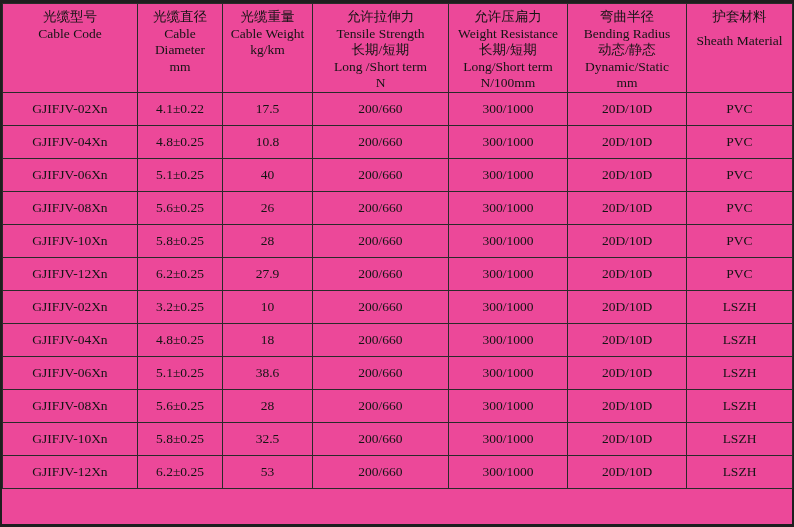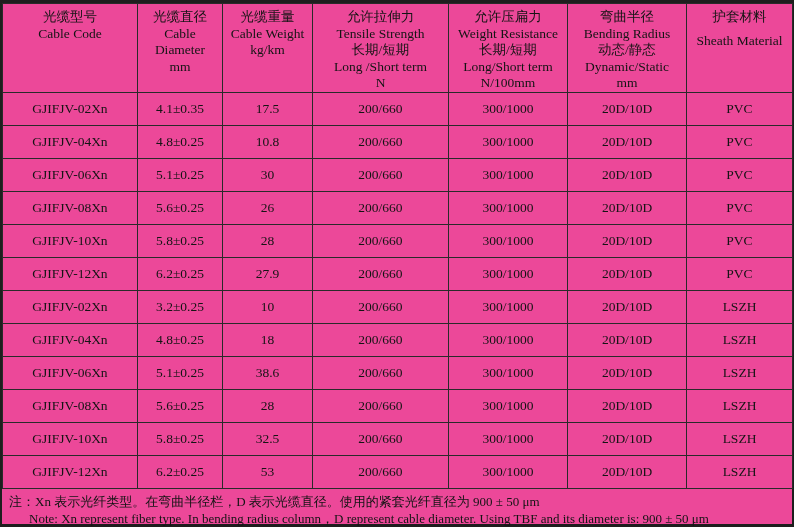--- a/index.html
+++ b/index.html
@@ -104,40 +104,40 @@
 动态/静态
 Dynamic/Static
 mm</th>
         <th class="th-sheath">护套材料
 Sheath Material</th>
       </tr>
     </thead>
     <tbody>
       <tr>
         <td>GJIFJV-02Xn</td>
-        <td>4.1±0.35</td>
+        <td>4.1±0.22</td>
         <td>17.5</td>
         <td>200/660</td>
         <td>300/1000</td>
         <td>20D/10D</td>
         <td>PVC</td>
       </tr>
       <tr>
         <td>GJIFJV-04Xn</td>
         <td>4.8±0.25</td>
         <td>10.8</td>
         <td>200/660</td>
         <td>300/1000</td>
         <td>20D/10D</td>
         <td>PVC</td>
       </tr>
       <tr>
         <td>GJIFJV-06Xn</td>
         <td>5.1±0.25</td>
-        <td>30</td>
+        <td>40</td>
         <td>200/660</td>
         <td>300/1000</td>
         <td>20D/10D</td>
         <td>PVC</td>
       </tr>
       <tr>
         <td>GJIFJV-08Xn</td>
         <td>5.6±0.25</td>
         <td>26</td>
         <td>200/660</td>
@@ -213,17 +213,13 @@
         <td>6.2±0.25</td>
         <td>53</td>
         <td>200/660</td>
         <td>300/1000</td>
         <td>20D/10D</td>
         <td>LSZH</td>
       </tr>
     </tbody>
   </table>
 
-  <div class="note">
-    <div class="note-line-zh">注：Xn 表示光纤类型。在弯曲半径栏，D 表示光缆直径。使用的紧套光纤直径为 900 ± 50 μm</div>
-    <div class="note-line-en">Note: Xn represent fiber type. In bending radius column，D represent cable diameter. Using TBF and its diameter is: 900 ± 50 μm</div>
-  </div>
 </div>
 
 </body></html>

